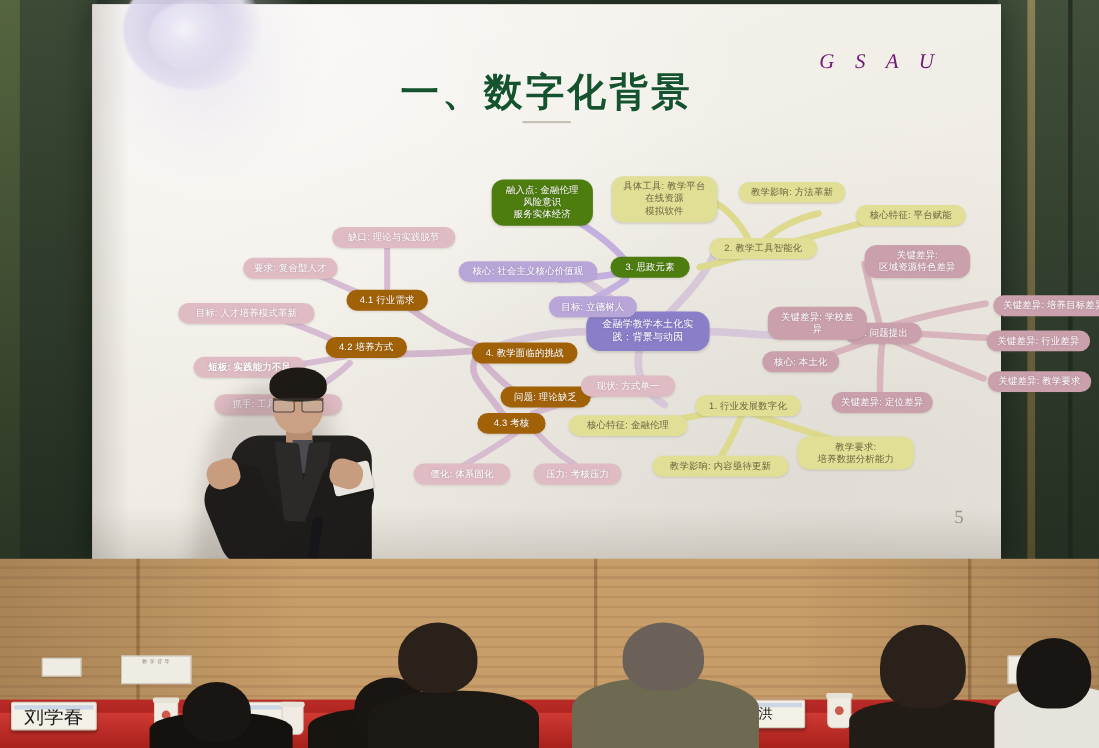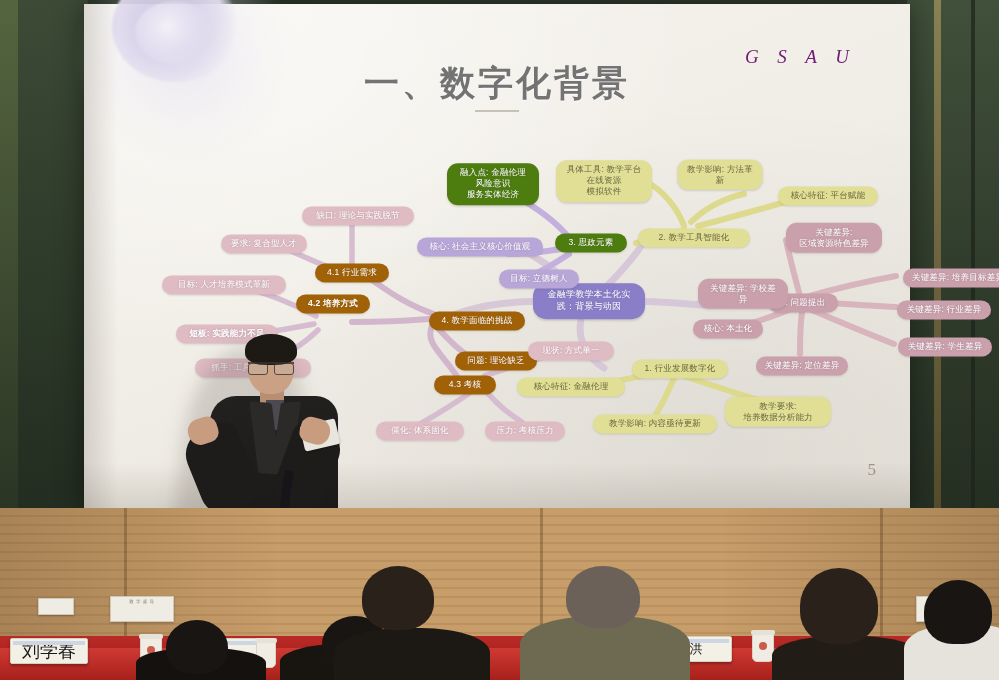--- a/index.html
+++ b/index.html
@@ -73,21 +73,21 @@
     border-radius:50%;
     background:radial-gradient(circle, rgba(225,220,238,.55) 0%, rgba(236,233,243,.22) 48%, rgba(240,238,244,0) 70%);
     filter:blur(5px);
   }
 
   
   .slide-title{
     position:absolute; left:0; right:0; top:56px;
     text-align:center;
     font-size:35px; font-weight:700; letter-spacing:3px;
-    color:#737373;
+    color:#14532d;
     text-shadow:0 1px 2px rgba(255,255,255,.7);
   }
   .title-underline{
     position:absolute; left:50%; top:106px; transform:translateX(-50%);
     width:44px; height:2px; background:#bdb4a6; opacity:.8;
   }
   .brand{
     position:absolute; right:54px; top:42px;
     font-size:19px; letter-spacing:7px; font-style:italic;
     color:#701a75; font-family:"Liberation Serif", serif;
@@ -334,58 +334,58 @@
       </svg>
 
       <div class="node n-center" style="left:505px; top:297px; width:112px;">金融学教学本土化实践：背景与动因</div>
 
       <div class="node n-yellow" style="left:596px; top:365px; width:96px;">1. 行业发展数字化</div>
       <div class="node n-yellow" style="left:487px; top:383px; width:108px;">核心特征: 金融伦理</div>
       <div class="node n-yellow" style="left:571px; top:420px; width:124px;">教学影响: 内容亟待更新</div>
       <div class="node n-yellow" style="left:694px; top:408px; width:106px;">教学要求:
 培养数据分析能力</div>
 
-      <div class="node n-yellow" style="left:610px; top:234px; width:112px;">2. 教学工具智能化</div>
+      <div class="node n-yellow" style="left:610px; top:222px; width:98px;">2. 教学工具智能化</div>
       <div class="node n-yellow" style="left:520px; top:177px; width:96px;">具体工具: 教学平台
 在线资源
 模拟软件</div>
-      <div class="node n-yellow" style="left:636px; top:171px; width:85px;">教学影响: 方法革新</div>
+      <div class="node n-yellow" style="left:636px; top:171px; width:97px;">教学影响: 方法革新</div>
       <div class="node n-yellow" style="left:744px; top:192px; width:100px;">核心特征: 平台赋能</div>
 
       <div class="node n-purple-d" style="left:507px; top:239px; width:72px;">3. 思政元素</div>
       <div class="node n-purple-d" style="left:409px; top:180px; width:92px;">融入点: 金融伦理
 风险意识
 服务实体经济</div>
       <div class="node n-purple" style="left:396px; top:243px; width:126px;">核心: 社会主义核心价值观</div>
       <div class="node n-purple" style="left:455px; top:275px; width:80px;">目标: 立德树人</div>
 
       <div class="node n-mauve" style="left:393px; top:317px; width:96px;">4. 教学面临的挑战</div>
       <div class="node n-mauve" style="left:268px; top:269px; width:74px;">4.1 行业需求</div>
-      <div class="node n-mauve" style="left:249px; top:300px; width:74px;font-weight:bold;">4.2 培养方式</div>
+      <div class="node n-mauve" style="left:249px; top:312px; width:74px;">4.2 培养方式</div>
       <div class="node n-mauve" style="left:381px; top:381px; width:62px;">4.3 考核</div>
       <div class="node n-mauve" style="left:412px; top:357px; width:82px;">问题: 理论缺乏</div>
 
       <div class="node n-pink-l" style="left:274px; top:212px; width:112px;">缺口: 理论与实践脱节</div>
       <div class="node n-pink-l" style="left:180px; top:240px; width:86px;">要求: 复合型人才</div>
 
       <div class="node n-pink-l" style="left:140px; top:281px; width:124px;">目标: 人才培养模式革新</div>
       <div class="node n-pink-l" style="left:143px; top:330px; width:102px;font-weight:bold;">短板: 实践能力不足</div>
       <div class="node n-pink-l" style="left:169px; top:364px; width:116px;">抓手: 工具与方法升级</div>
 
       <div class="node n-pink-l" style="left:487px; top:347px; width:86px;">现状: 方式单一</div>
       <div class="node n-pink-l" style="left:441px; top:427px; width:80px;">压力: 考核压力</div>
       <div class="node n-pink-l" style="left:336px; top:427px; width:88px;">僵化: 体系固化</div>
 
       <div class="node n-rose" style="left:719px; top:299px; width:70px;">5. 问题提出</div>
       <div class="node n-rose" style="left:750px; top:234px; width:96px;">关键差异:
 区域资源特色差异</div>
       <div class="node n-rose" style="left:659px; top:290px; width:90px;">关键差异: 学校差异</div>
       <div class="node n-rose" style="left:874px; top:274px; width:110px;">关键差异: 培养目标差异</div>
       <div class="node n-rose" style="left:860px; top:306px; width:94px;">关键差异: 行业差异</div>
-      <div class="node n-rose" style="left:861px; top:343px; width:94px;">关键差异: 学生差异</div>
+      <div class="node n-rose" style="left:861px; top:343px; width:94px;">关键差异: 教学要求</div>
       <div class="node n-rose" style="left:718px; top:362px; width:92px;">关键差异: 定位差异</div>
       <div class="node n-rose" style="left:644px; top:325px; width:70px;">核心: 本土化</div>
     </div>
 
     <div class="screen-shadow-l"></div>
     <div class="screen-shadow-b"></div>
   </div>
 
   <div class="presenter">
     <div class="p-shadow"></div>

